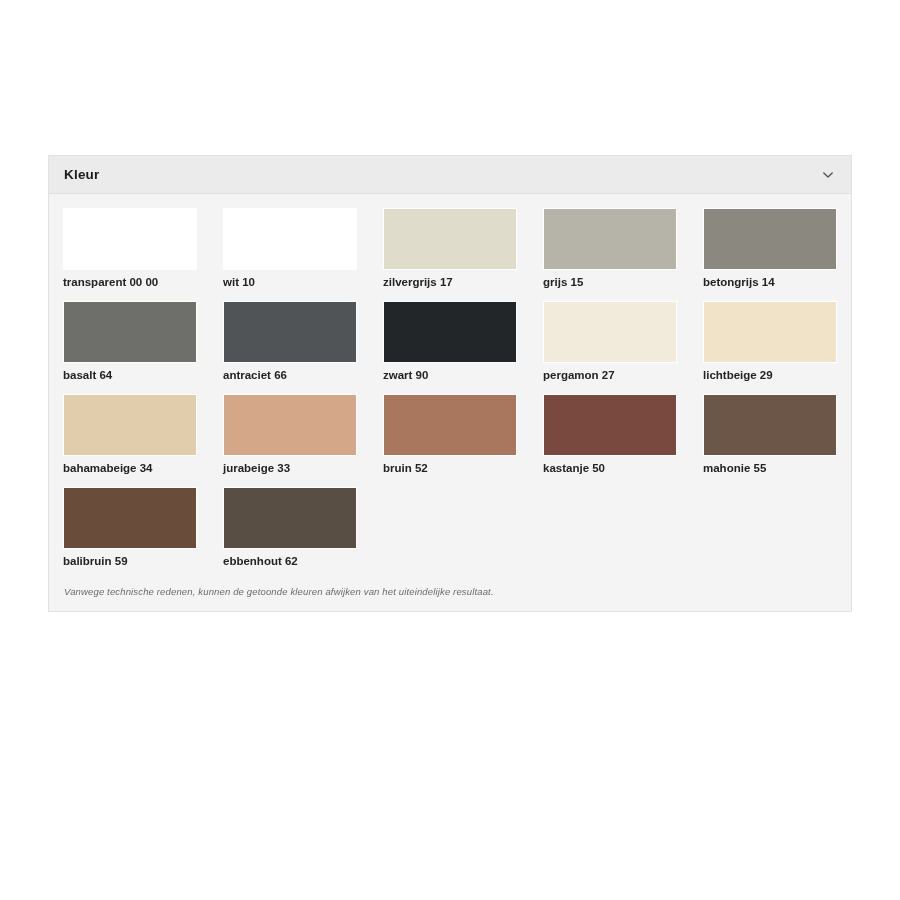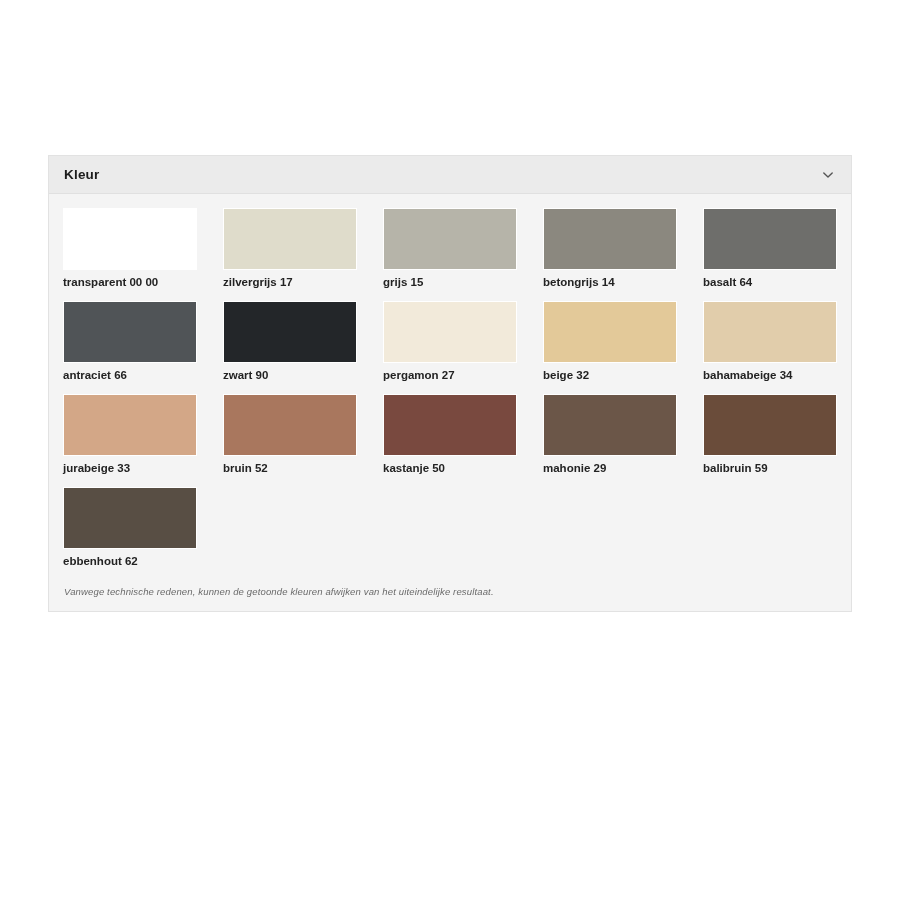--- a/index.html
+++ b/index.html
@@ -121,20 +121,24 @@
       </span>
     </div>
 
     <div class="panel-body">
       <div class="swatch-grid">
           <div class="swatch-cell">
             <span class="swatch-chip transparent-chip" style="background: rgb(255, 255, 255);"></span>
             <div class="swatch-label">transparent 00 00</div>
           </div>
           <div class="swatch-cell">
+            <span class="swatch-chip" style="background: rgb(255, 255, 255);"></span>
+            <div class="swatch-label">wit 10</div>
+          </div>
+          <div class="swatch-cell">
             <span class="swatch-chip" style="background: rgb(223, 220, 203);"></span>
             <div class="swatch-label">zilvergrijs 17</div>
           </div>
           <div class="swatch-cell">
             <span class="swatch-chip" style="background: rgb(182, 180, 169);"></span>
             <div class="swatch-label">grijs 15</div>
           </div>
           <div class="swatch-cell">
             <span class="swatch-chip" style="background: rgb(139, 136, 127);"></span>
             <div class="swatch-label">betongrijs 14</div>
@@ -149,42 +153,42 @@
           </div>
           <div class="swatch-cell">
             <span class="swatch-chip" style="background: rgb(35, 38, 41);"></span>
             <div class="swatch-label">zwart 90</div>
           </div>
           <div class="swatch-cell">
             <span class="swatch-chip" style="background: rgb(242, 234, 218);"></span>
             <div class="swatch-label">pergamon 27</div>
           </div>
           <div class="swatch-cell">
-            <span class="swatch-chip" style="background: rgb(227, 201, 153);"></span>
-            <div class="swatch-label">beige 32</div>
+            <span class="swatch-chip" style="background: rgb(240, 227, 200);"></span>
+            <div class="swatch-label">lichtbeige 29</div>
           </div>
           <div class="swatch-cell">
             <span class="swatch-chip" style="background: rgb(225, 205, 171);"></span>
             <div class="swatch-label">bahamabeige 34</div>
           </div>
           <div class="swatch-cell">
             <span class="swatch-chip" style="background: rgb(211, 167, 135);"></span>
             <div class="swatch-label">jurabeige 33</div>
           </div>
           <div class="swatch-cell">
             <span class="swatch-chip" style="background: rgb(169, 119, 94);"></span>
             <div class="swatch-label">bruin 52</div>
           </div>
           <div class="swatch-cell">
             <span class="swatch-chip" style="background: rgb(121, 73, 63);"></span>
             <div class="swatch-label">kastanje 50</div>
           </div>
           <div class="swatch-cell">
             <span class="swatch-chip" style="background: rgb(107, 86, 72);"></span>
-            <div class="swatch-label">mahonie 29</div>
+            <div class="swatch-label">mahonie 55</div>
           </div>
           <div class="swatch-cell">
             <span class="swatch-chip" style="background: rgb(106, 76, 58);"></span>
             <div class="swatch-label">balibruin 59</div>
           </div>
           <div class="swatch-cell">
             <span class="swatch-chip" style="background: rgb(88, 78, 68);"></span>
             <div class="swatch-label">ebbenhout 62</div>
           </div>
         </div>

